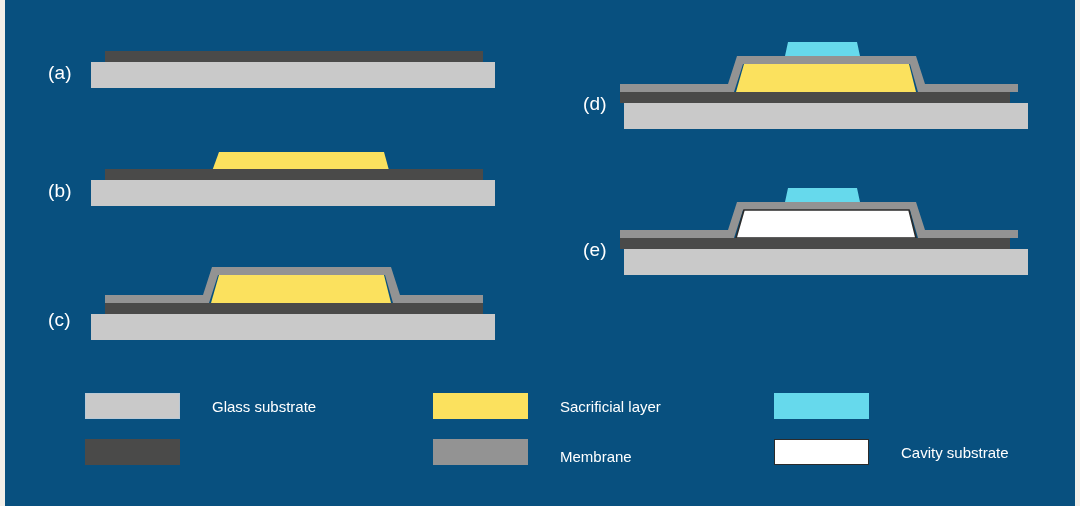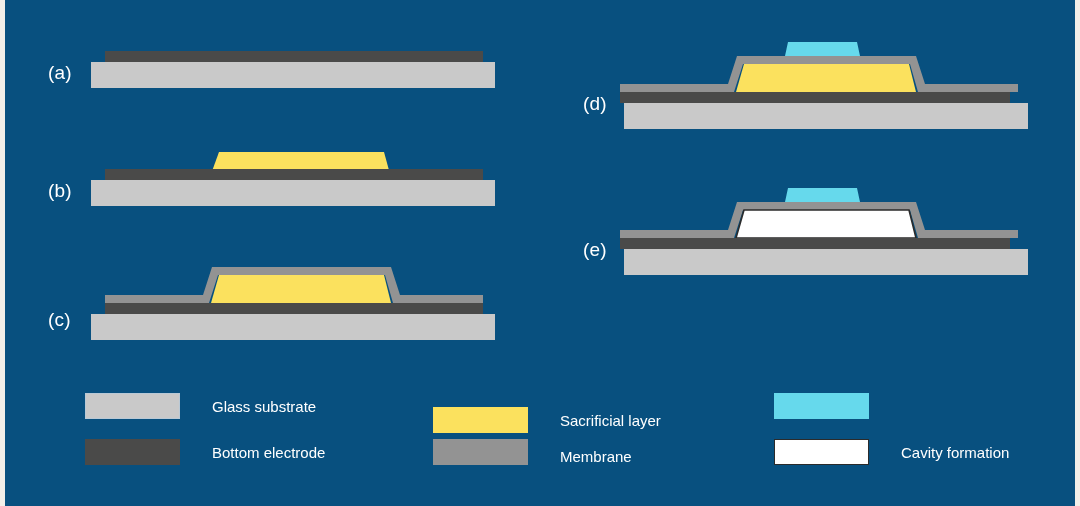--- a/index.html
+++ b/index.html
@@ -115,37 +115,36 @@
 
   <div id="legend">
 
     <div class="lg-item" style="left:80px;top:393px;">
       <span class="lg-sw" style="background:#c9c9c9;border:1px solid #b9c9d6;"></span>
       <span class="lg-tx">Glass substrate</span>
     </div>
 
     <div class="lg-item" style="left:80px;top:439px;">
       <span class="lg-sw" style="background:#4a4a49;border:1px solid #4a4a49;"></span>
-      <span class="lg-tx">Bottom electrode</span>
     </div>
 
-    <div class="lg-item" style="left:428px;top:407px;">
+    <div class="lg-item" style="left:428px;top:393px;">
       <span class="lg-sw" style="background:#fbe15e;border:1px solid #fbe15e;"></span>
       <span class="lg-tx">Sacrificial layer</span>
     </div>
 
     <div class="lg-item" style="left:428px;top:439px;align-items:flex-end;">
       <span class="lg-sw" style="background:#939393;border:1px solid #939393;"></span>
       <span class="lg-tx">Membrane</span>
     </div>
 
     <div class="lg-item" style="left:769px;top:393px;">
       <span class="lg-sw" style="background:#66d9ec;border:1px solid #66d9ec;"></span>
     </div>
 
     <div class="lg-item" style="left:769px;top:439px;">
       <span class="lg-sw" style="background:#ffffff;border:1.5px solid #2b2b2b;"></span>
-      <span class="lg-tx">Cavity formation</span>
+      <span class="lg-tx">Cavity substrate</span>
     </div>
 
   </div>
 
 </div>
 
 </body></html>

